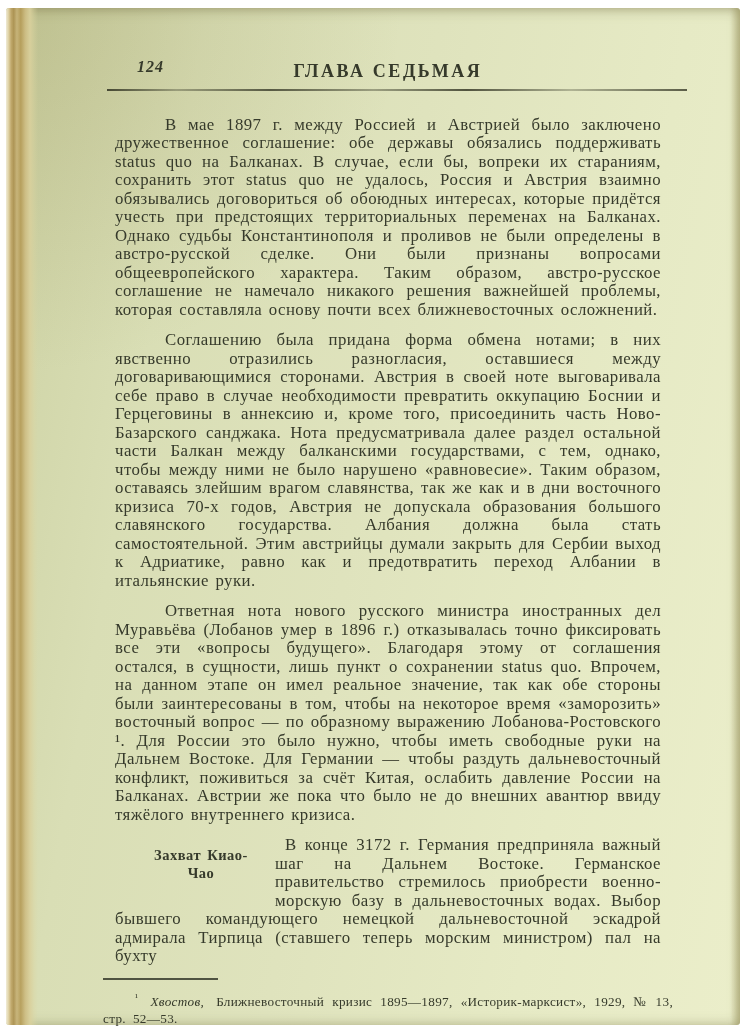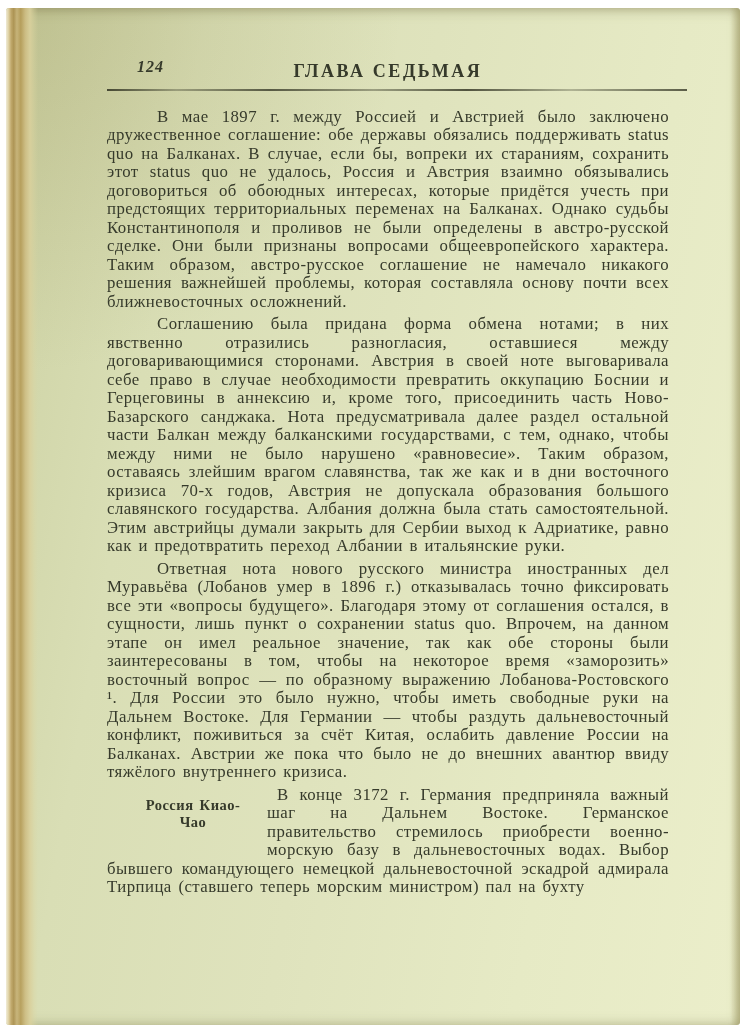--- a/index.html
+++ b/index.html
@@ -73,21 +73,21 @@
     background:linear-gradient(to right,
       rgba(56,58,40,.9) 0%, rgba(56,58,40,.35) 12%, rgba(56,58,40,.8) 28%,
       rgba(56,58,40,.4) 46%, rgba(56,58,40,.85) 62%, rgba(56,58,40,.3) 80%,
       rgba(56,58,40,.8) 100%);
   }
   .body-text{
     margin-top:13px;
     flex:0 0 auto;
   }
   p.para{
-    margin:4px;
+    margin:12px;
     font-size:16.8px;
     line-height:18.5px;
     letter-spacing:.45px;
     word-spacing:2px;
     text-align:justify;
     text-indent:50px;
   }
   p.para-sidenote{ text-indent:10px; }
   .sidenote-box{
     float:left;
@@ -152,21 +152,29 @@
       <span class="chapter">ГЛАВА СЕДЬМАЯ</span>
     </div>
     <div class="head-rule"></div>
 
     <div class="body-text">
       <p class="para">В мае 1897 г. между Россией и Австрией было заключено дружественное соглашение: обе державы обязались поддерживать status quo на Балканах. В случае, если бы, вопреки их стараниям, сохранить этот status quo не удалось, Россия и Австрия взаимно обязывались договориться об обоюдных интересах, которые придётся учесть при предстоящих территориальных переменах на Балканах. Однако судьбы Константинополя и проливов не были определены в австро-русской сделке. Они были признаны вопросами общеевропейского характера. Таким образом, австро-русское соглашение не намечало никакого решения важнейшей проблемы, которая составляла основу почти всех ближневосточных осложнений.</p>
       <p class="para">Соглашению была придана форма обмена нотами; в них явственно отразились разногласия, оставшиеся между договаривающимися сторонами. Австрия в своей ноте выговаривала себе право в случае необходимости превратить оккупацию Боснии и Герцеговины в аннексию и, кроме того, присоединить часть Ново-Базарского санджака. Нота предусматривала далее раздел остальной части Балкан между балканскими государствами, с тем, однако, чтобы между ними не было нарушено «равновесие». Таким образом, оставаясь злейшим врагом славянства, так же как и в дни восточного кризиса 70-х годов, Австрия не допускала образования большого славянского государства. Албания должна была стать самостоятельной. Этим австрийцы думали закрыть для Сербии выход к Адриатике, равно как и предотвратить переход Албании в итальянские руки.</p>
       <p class="para">Ответная нота нового русского министра иностранных дел Муравьёва (Лобанов умер в 1896 г.) отказывалась точно фиксировать все эти «вопросы будущего». Благодаря этому от соглашения остался, в сущности, лишь пункт о сохранении status quo. Впрочем, на данном этапе он имел реальное значение, так как обе стороны были заинтересованы в том, чтобы на некоторое время «заморозить» восточный вопрос — по образному выражению Лобанова-Ростовского ¹. Для России это было нужно, чтобы иметь свободные руки на Дальнем Востоке. Для Германии — чтобы раздуть дальневосточный конфликт, поживиться за счёт Китая, ослабить давление России на Балканах. Австрии же пока что было не до внешних авантюр ввиду тяжёлого внутреннего кризиса.</p>
       <p class="para para-sidenote">
         <span class="sidenote-box">
-          <span class="sidenote-label">Россия Киао-Чао</span>
+          <span class="sidenote-label">Захват Киао-Чао</span>
         </span>
         <span>В конце 3172 г. Германия предприняла важный шаг на Дальнем Востоке. Германское правительство стремилось приобрести военно-морскую базу в дальневосточных водах. Выбор бывшего командующего немецкой дальневосточной эскадрой адмирала Тирпица (ставшего теперь морским министром) пал на бухту</span>
       </p>
     </div>
 
+    <div class="footnote-block">
+      <div class="footnote-rule"></div>
+      <p class="footnote">
+        <span class="fn-marker">¹</span>
+        <span class="fn-author">Хвостов,</span>
+        <span>Ближневосточный кризис 1895—1897, «Историк-марксист», 1929, № 13, стр. 52—53.</span>
+      </p>
+    </div>
 
   </div>
 </div>
 
 </body></html>

